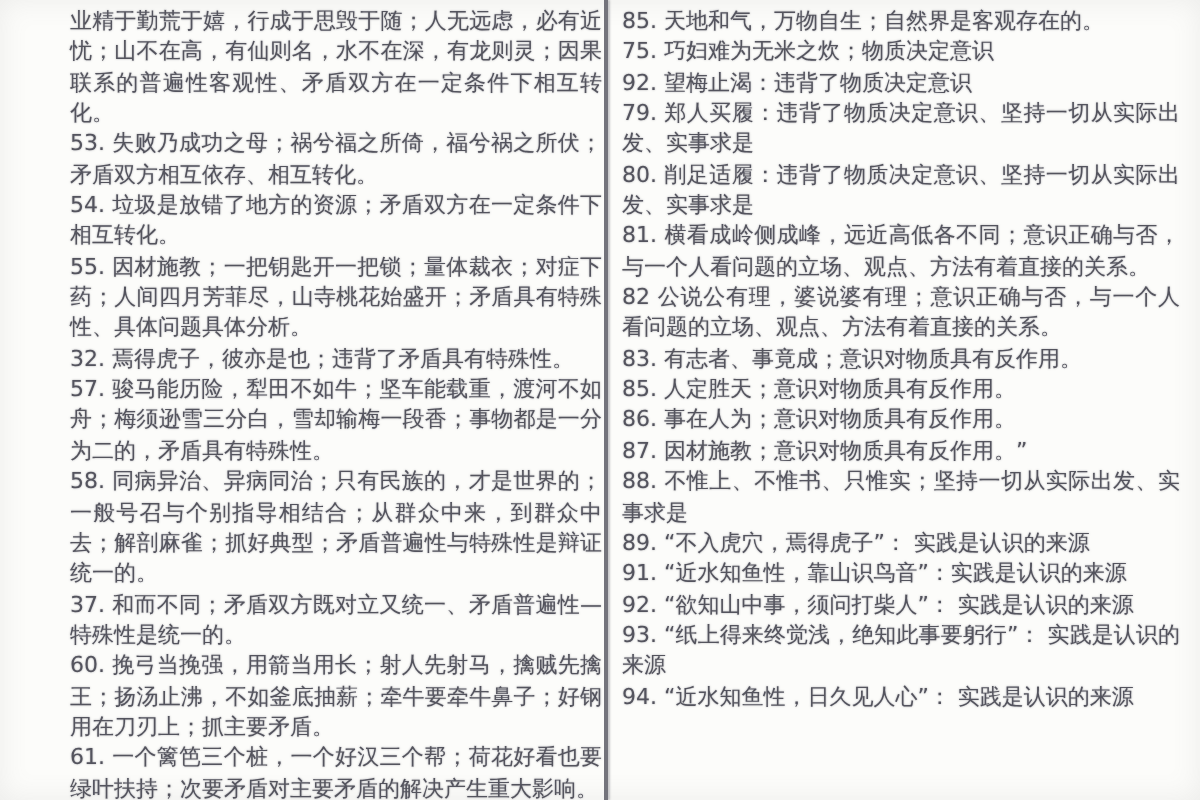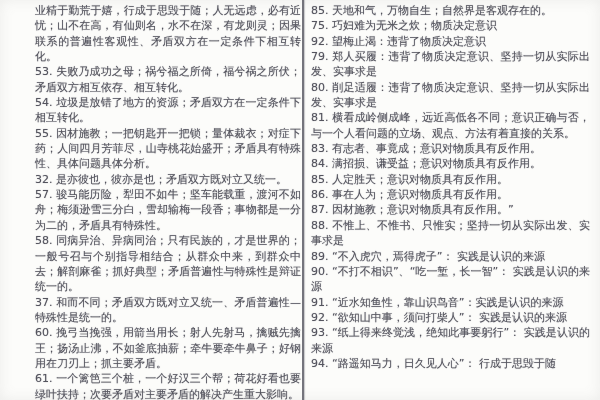--- a/index.html
+++ b/index.html
@@ -49,41 +49,40 @@
 </style>
 </head>
 <body>
 
 <div class="page">
   <div class="col col-left" id="col-left">
       <p class="item">业精于勤荒于嬉，行成于思毁于随；人无远虑，必有近忧；山不在高，有仙则名，水不在深，有龙则灵；因果联系的普遍性客观性、矛盾双方在一定条件下相互转化。</p>
       <p class="item"><span class="num">53.</span><span> 失败乃成功之母；祸兮福之所倚，福兮祸之所伏；矛盾双方相互依存、相互转化。</span></p>
       <p class="item"><span class="num">54.</span><span> 垃圾是放错了地方的资源；矛盾双方在一定条件下相互转化。</span></p>
       <p class="item"><span class="num">55.</span><span> 因材施教；一把钥匙开一把锁；量体裁衣；对症下药；人间四月芳菲尽，山寺桃花始盛开；矛盾具有特殊性、具体问题具体分析。</span></p>
-      <p class="item"><span class="num">32.</span><span> 是亦彼也，彼亦是也；矛盾双方既对立又统一。</span></p>
+      <p class="item"><span class="num">32.</span><span> 焉得虎子，彼亦是也；违背了矛盾具有特殊性。</span></p>
       <p class="item"><span class="num">57.</span><span> 骏马能历险，犁田不如牛；坚车能载重，渡河不如舟；梅须逊雪三分白，雪却输梅一段香；事物都是一分为二的，矛盾具有特殊性。</span></p>
       <p class="item"><span class="num">58.</span><span> 同病异治、异病同治；只有民族的，才是世界的；一般号召与个别指导相结合；从群众中来，到群众中去；解剖麻雀；抓好典型；矛盾普遍性与特殊性是辩证统一的。</span></p>
       <p class="item"><span class="num">37.</span><span> 和而不同；矛盾双方既对立又统一、矛盾普遍性—特殊性是统一的。</span></p>
       <p class="item"><span class="num">60.</span><span> 挽弓当挽强，用箭当用长；射人先射马，擒贼先擒王；扬汤止沸，不如釜底抽薪；牵牛要牵牛鼻子；好钢用在刀刃上；抓主要矛盾。</span></p>
       <p class="item"><span class="num">61.</span><span> 一个篱笆三个桩，一个好汉三个帮；荷花好看也要绿叶扶持；次要矛盾对主要矛盾的解决产生重大影响。</span></p>
     </div>
   <div class="divider"></div>
   <div class="col col-right" id="col-right">
       <p class="item"><span class="num">85.</span><span> 天地和气，万物自生；自然界是客观存在的。</span></p>
       <p class="item"><span class="num">75.</span><span> 巧妇难为无米之炊；物质决定意识</span></p>
       <p class="item"><span class="num">92.</span><span> 望梅止渴：违背了物质决定意识</span></p>
       <p class="item"><span class="num">79.</span><span> 郑人买履：违背了物质决定意识、坚持一切从实际出发、实事求是</span></p>
       <p class="item"><span class="num">80.</span><span> 削足适履：违背了物质决定意识、坚持一切从实际出发、实事求是</span></p>
       <p class="item"><span class="num">81.</span><span> 横看成岭侧成峰，远近高低各不同；意识正确与否，与一个人看问题的立场、观点、方法有着直接的关系。</span></p>
+      <p class="item"><span class="num">82</span><span> 公说公有理，婆说婆有理；意识正确与否，与一个人看问题的立场、观点、方法有着直接的关系。</span></p>
       <p class="item"><span class="num">83.</span><span> 有志者、事竟成；意识对物质具有反作用。</span></p>
-      <p class="item"><span class="num">84.</span><span> 满招损、谦受益；意识对物质具有反作用。</span></p>
       <p class="item"><span class="num">85.</span><span> 人定胜天；意识对物质具有反作用。</span></p>
       <p class="item"><span class="num">86.</span><span> 事在人为；意识对物质具有反作用。</span></p>
       <p class="item"><span class="num">87.</span><span> 因材施教；意识对物质具有反作用。”</span></p>
       <p class="item"><span class="num">88.</span><span> 不惟上、不惟书、只惟实；坚持一切从实际出发、实事求是</span></p>
       <p class="item"><span class="num">89.</span><span> “不入虎穴，焉得虎子”： 实践是认识的来源</span></p>
-      <p class="item"><span class="num">90.</span><span> “不打不相识”、“吃一堑，长一智”： 实践是认识的来源</span></p>
       <p class="item"><span class="num">91.</span><span> “近水知鱼性，靠山识鸟音”：实践是认识的来源</span></p>
       <p class="item"><span class="num">92.</span><span> “欲知山中事，须问打柴人”： 实践是认识的来源</span></p>
       <p class="item"><span class="num">93.</span><span> “纸上得来终觉浅，绝知此事要躬行”： 实践是认识的来源</span></p>
-      <p class="item"><span class="num">94.</span><span> “路遥知马力，日久见人心”： 行成于思毁于随</span></p>
+      <p class="item"><span class="num">94.</span><span> “近水知鱼性，日久见人心”： 实践是认识的来源</span></p>
     </div>
 </div>
 
 </body></html>

